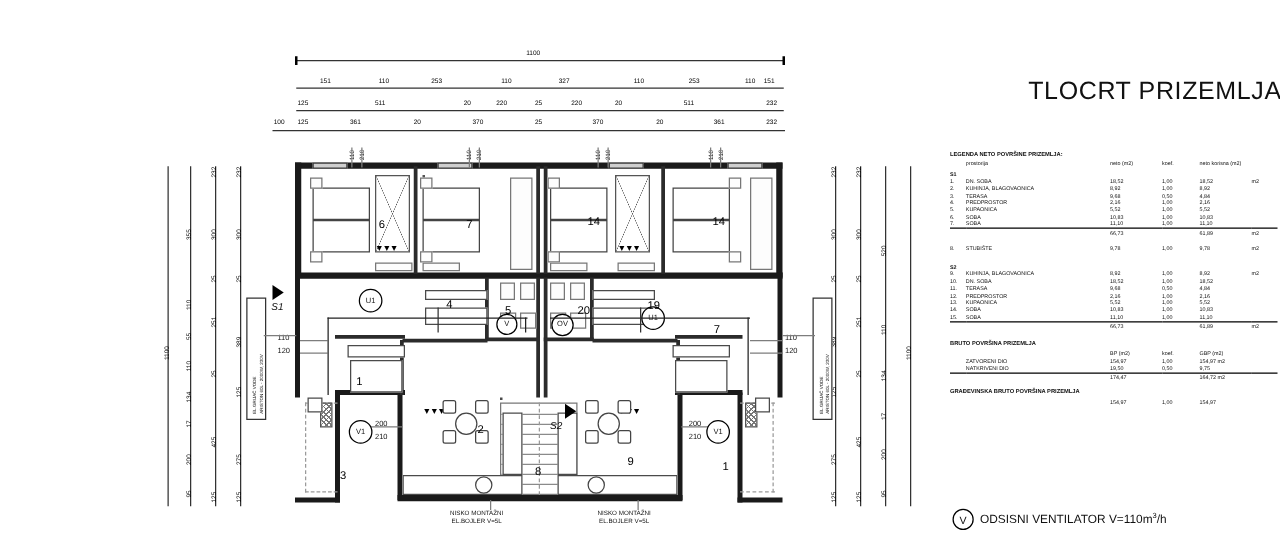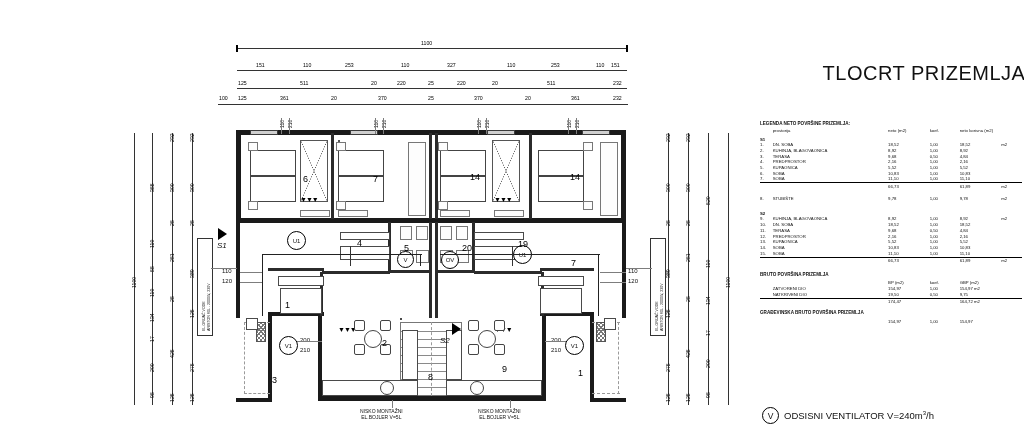--- a/index.html
+++ b/index.html
@@ -293,21 +293,21 @@
       <td class="v2">1,00</td>
       <td class="v3">154,97</td>
       <td class="v4"></td>
     </tr>
   </tbody>
     </table>
 </div>
 
 <div class="abs" id="vent-note">
   <span class="circ-v">V</span>
-  <span><span>ODSISNI VENTILATOR V=240m</span><sup class="sup">3</sup><span>/h</span></span>
+  <span><span>ODSISNI VENTILATOR V=110m</span><sup class="sup">3</sup><span>/h</span></span>
 </div>
 
 <div class="abs" id="dim-top" style="left:0;top:0;width:760px;height:110px">
 
   <div class="dimline" style="left:237px;top:48px;width:390px"></div>
   <div class="tick" style="left:236px;top:45px;width:2px;height:7px"></div>
   <div class="tick" style="left:626px;top:45px;width:2px;height:7px"></div>
   <div class="dimtxt" style="left:421px;top:40px">1100</div>
 
   <div class="dimline" style="left:237px;top:70px;width:390px"></div>

